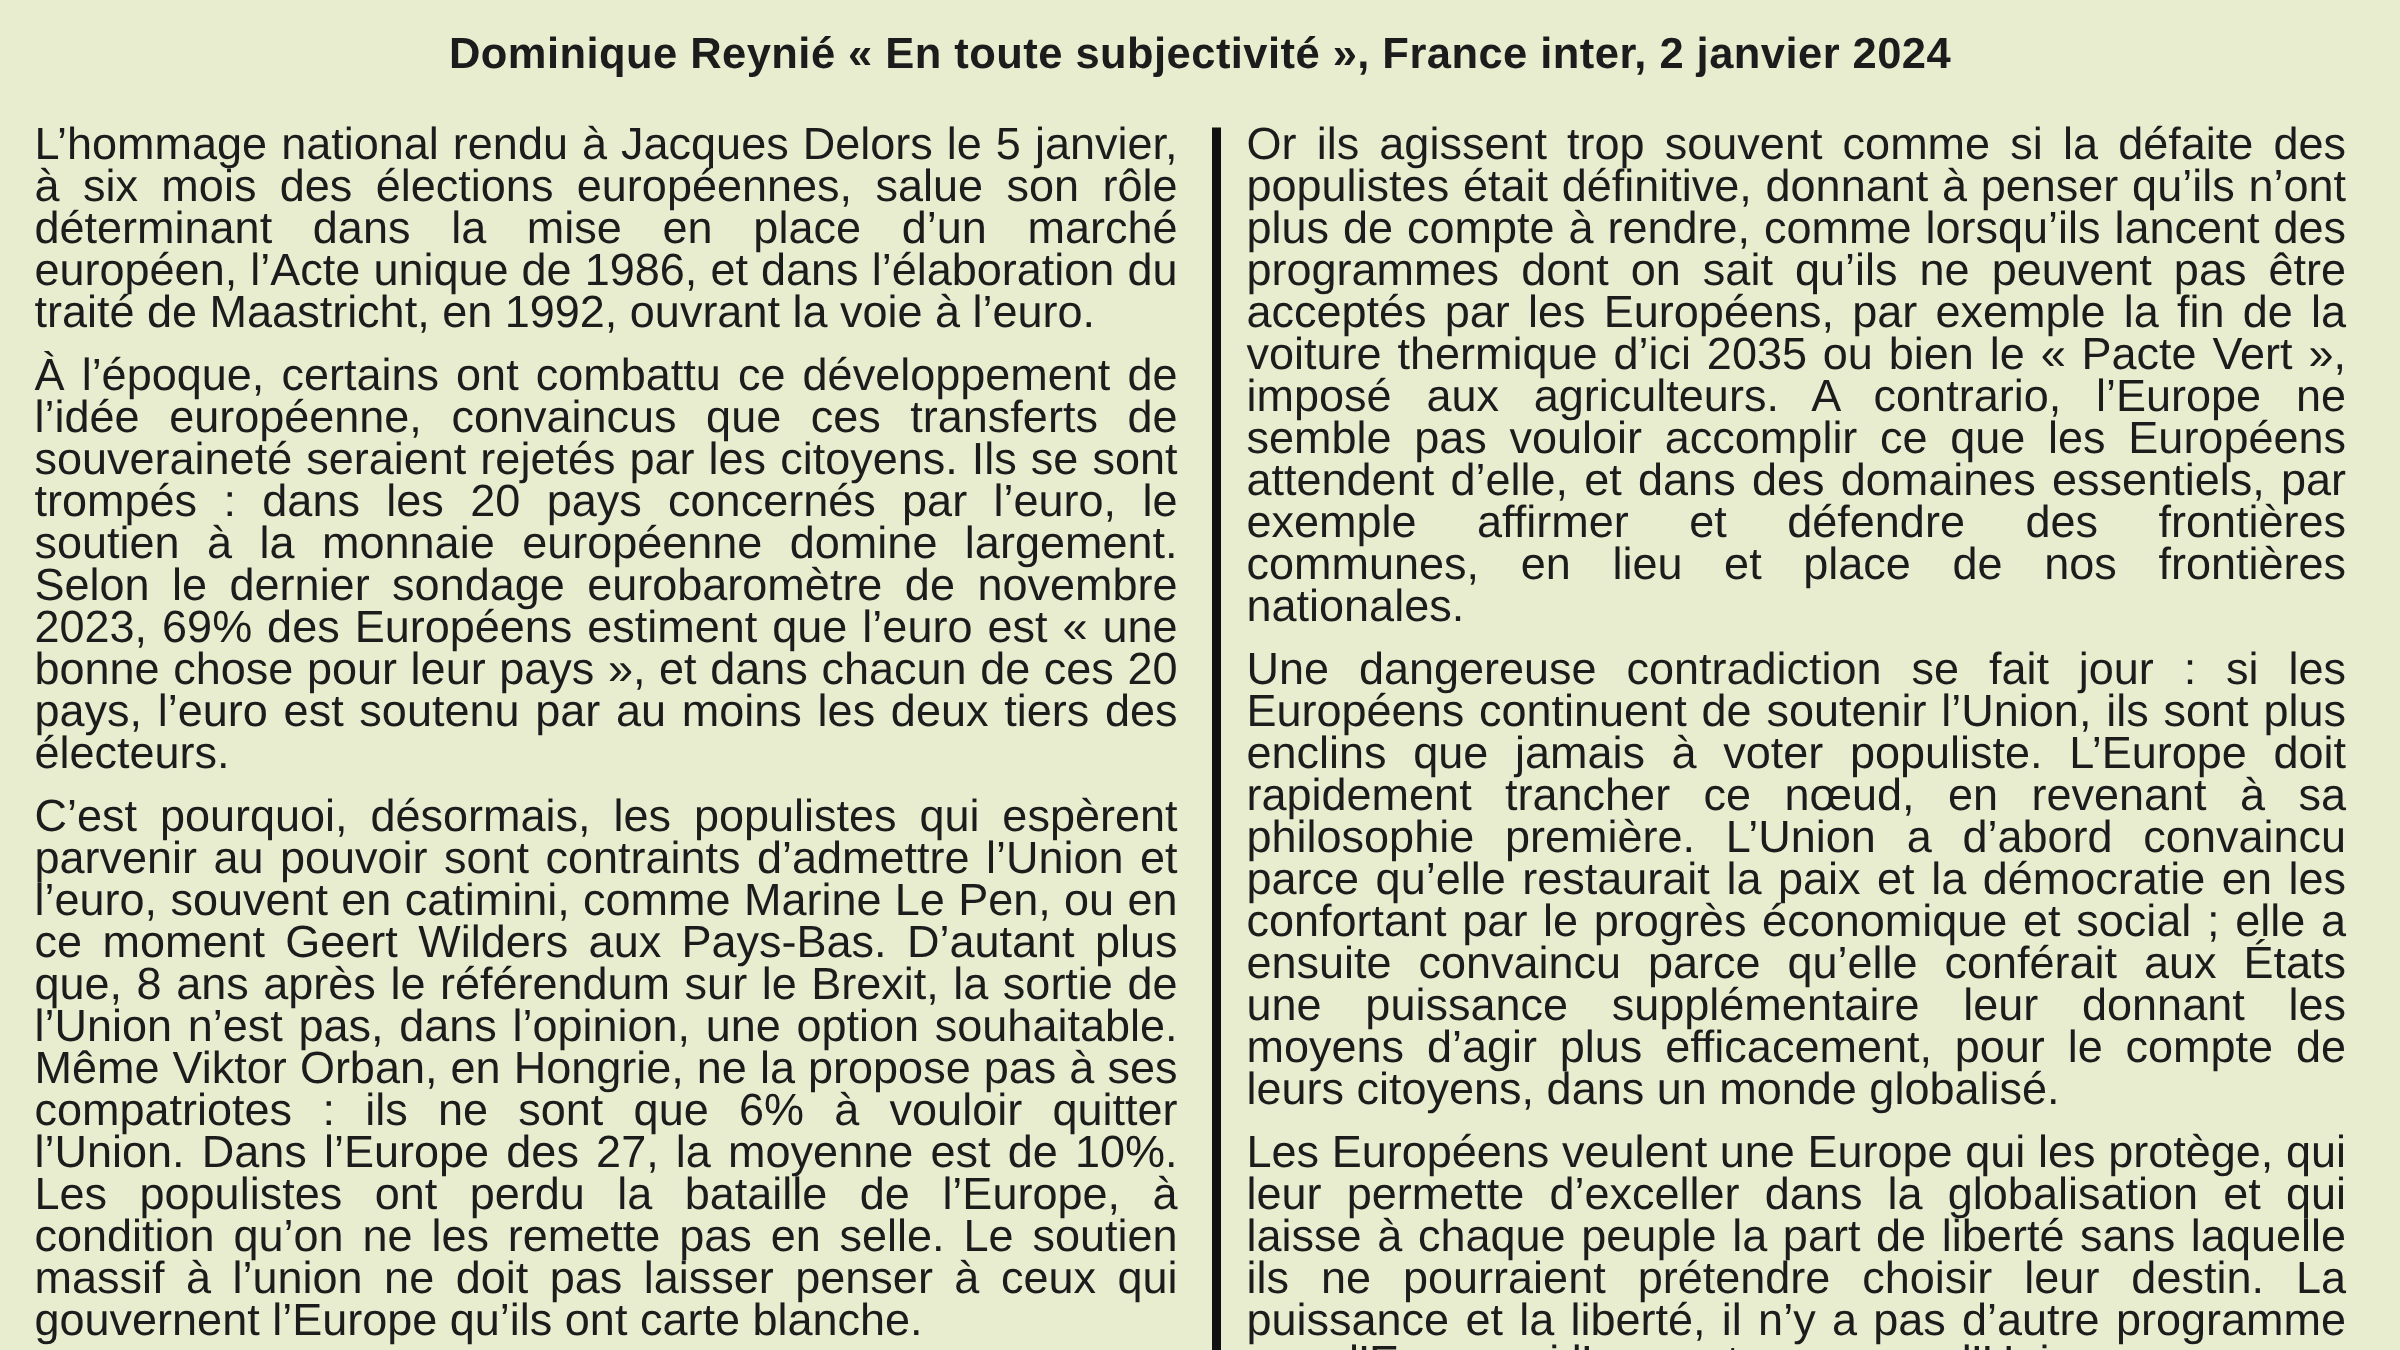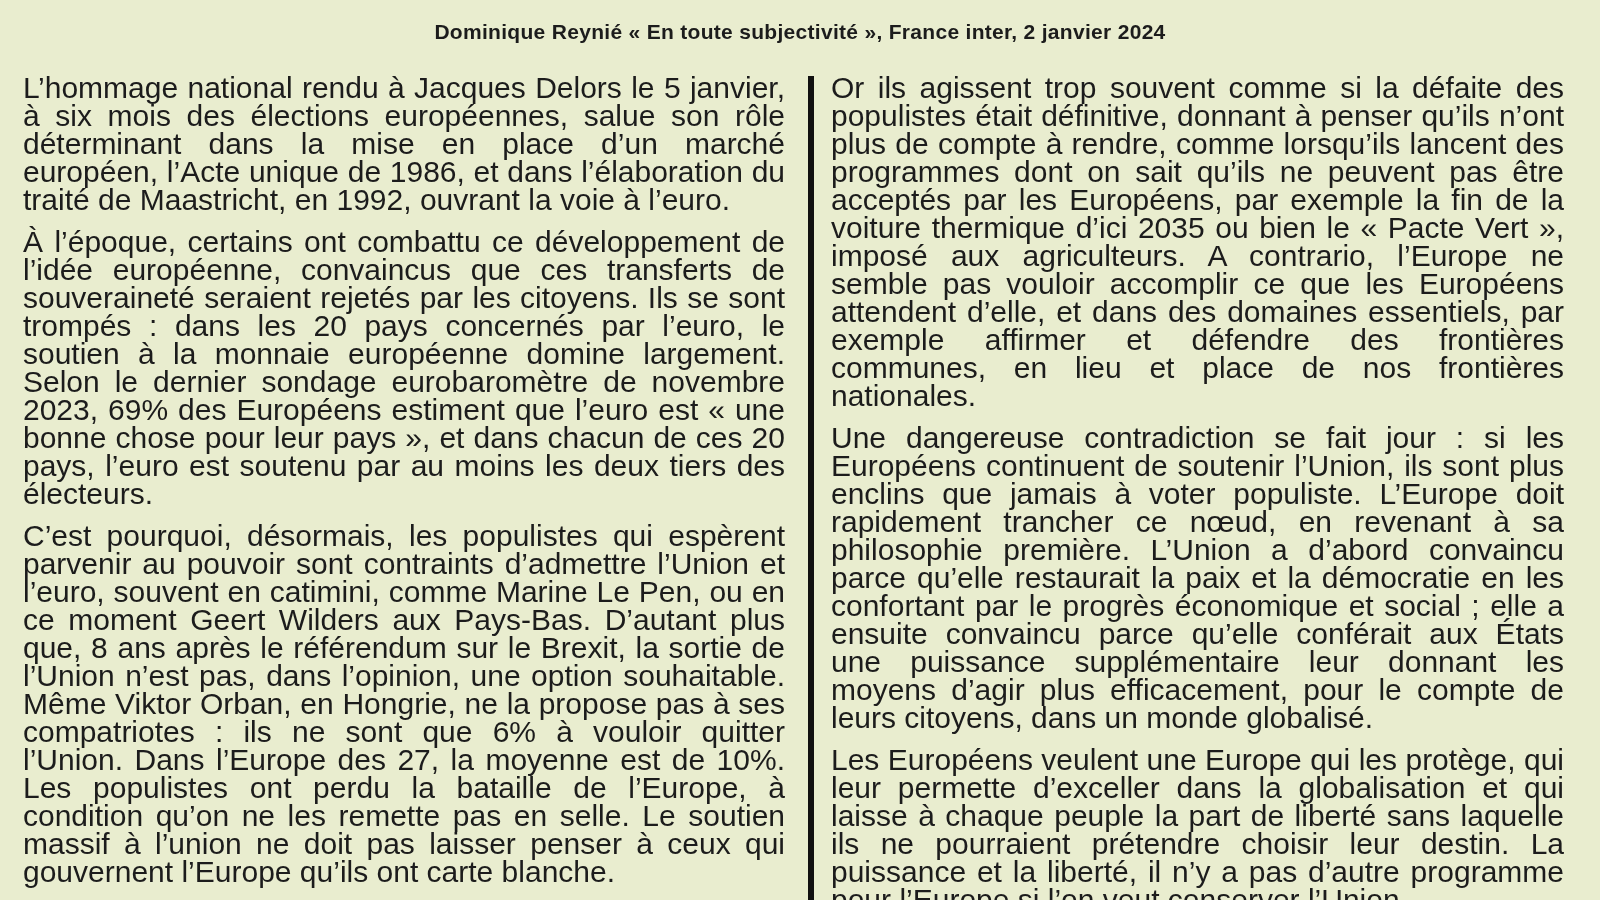--- a/index.html
+++ b/index.html
@@ -17,21 +17,21 @@
   }
   .page {
     width: 1600px;
     height: 900px;
     background: var(--bg);
     display: flex;
     flex-direction: column;
   }
   .title {
     text-align: center;
-    font-size: 21px;
+    font-size: 29px;
     font-weight: bold;
     letter-spacing: 0.3px;
     margin-top: 20px;
     margin-bottom: 0;
   }
   .columns {
     display: flex;
     align-items: stretch;
     padding: 30px 36px 0 23px;
     flex: 0 0 auto;

